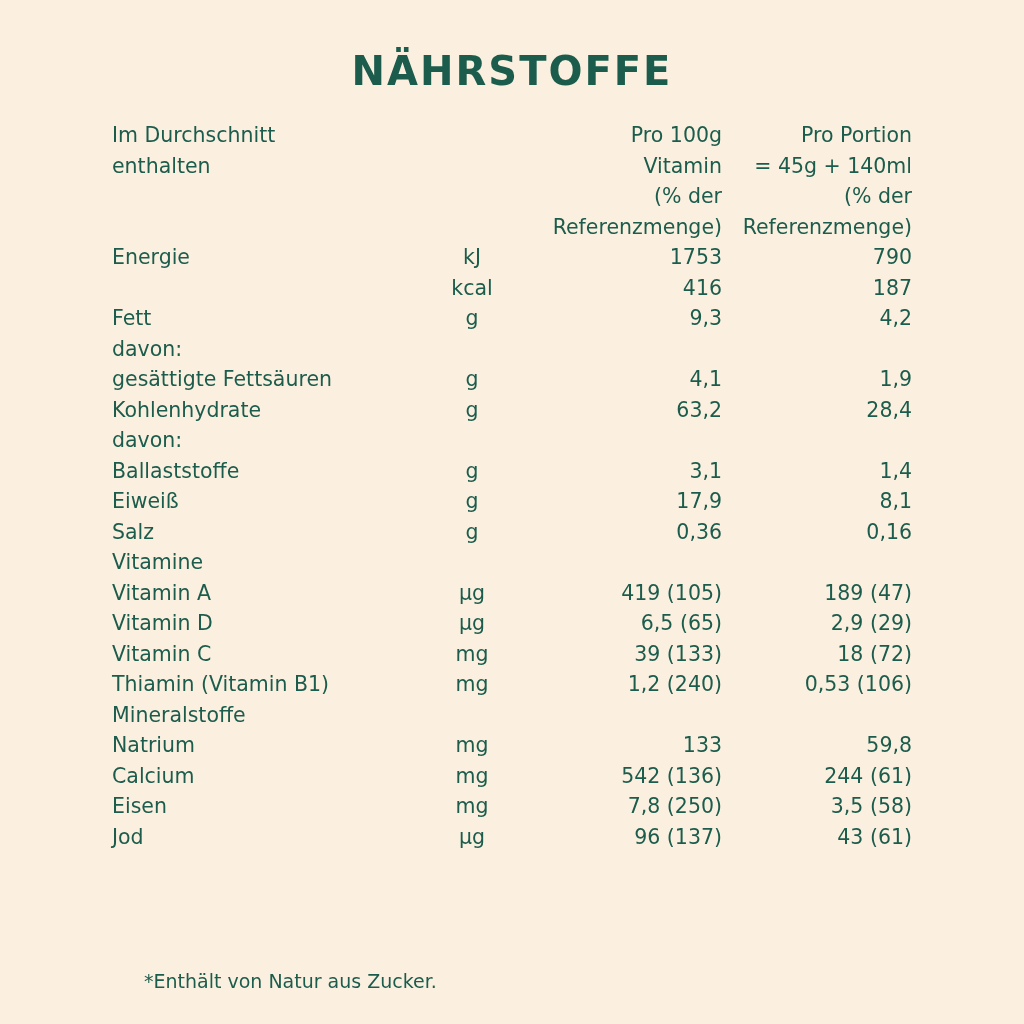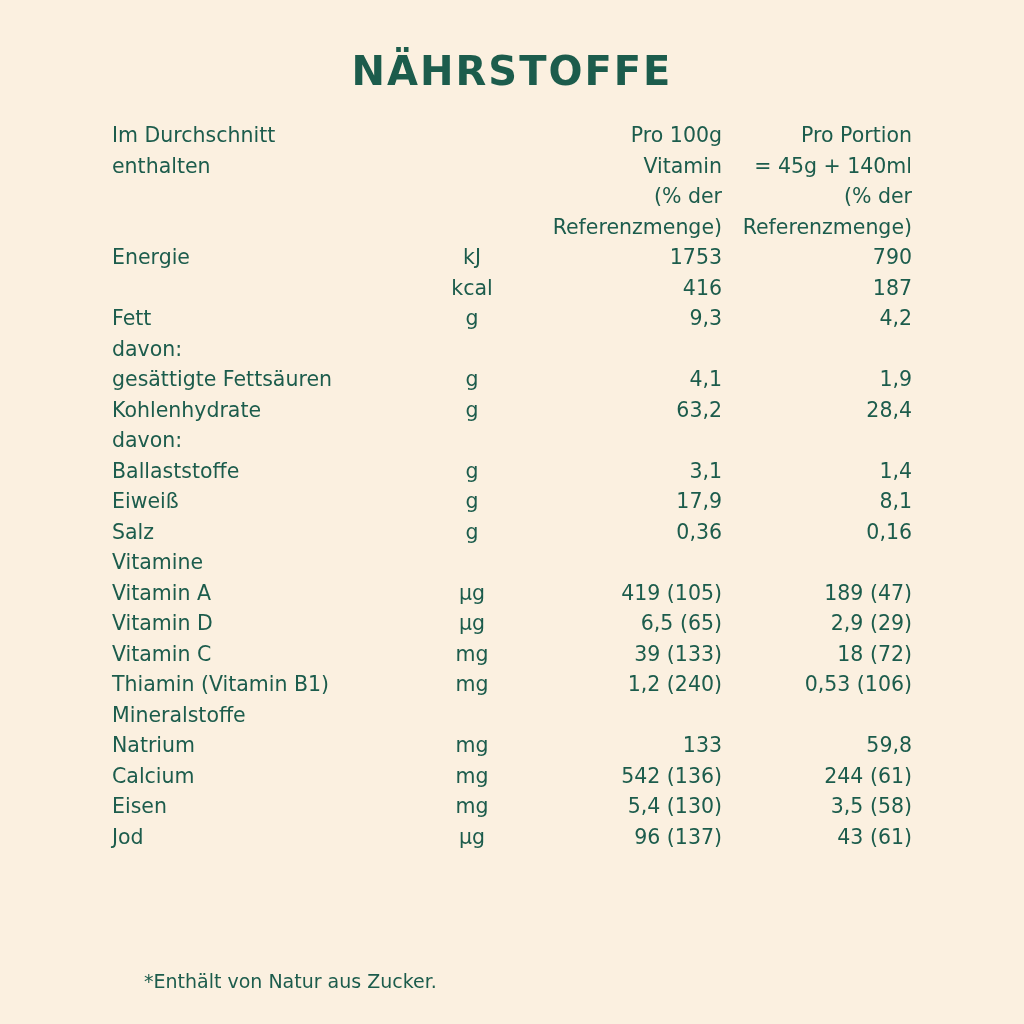--- a/index.html
+++ b/index.html
@@ -213,21 +213,21 @@
         </tr>
         <tr>
           <td class="name sub">Calcium</td>
           <td class="unit">mg</td>
           <td class="v">542 (136)</td>
           <td class="v">244 (61)</td>
         </tr>
         <tr>
           <td class="name sub">Eisen</td>
           <td class="unit">mg</td>
-          <td class="v">5,4 (130)</td>
+          <td class="v">7,8 (250)</td>
           <td class="v">3,5 (58)</td>
         </tr>
         <tr>
           <td class="name sub">Jod</td>
           <td class="unit">µg</td>
           <td class="v">96 (137)</td>
           <td class="v">43 (61)</td>
         </tr>
       </tbody>
   </table>

